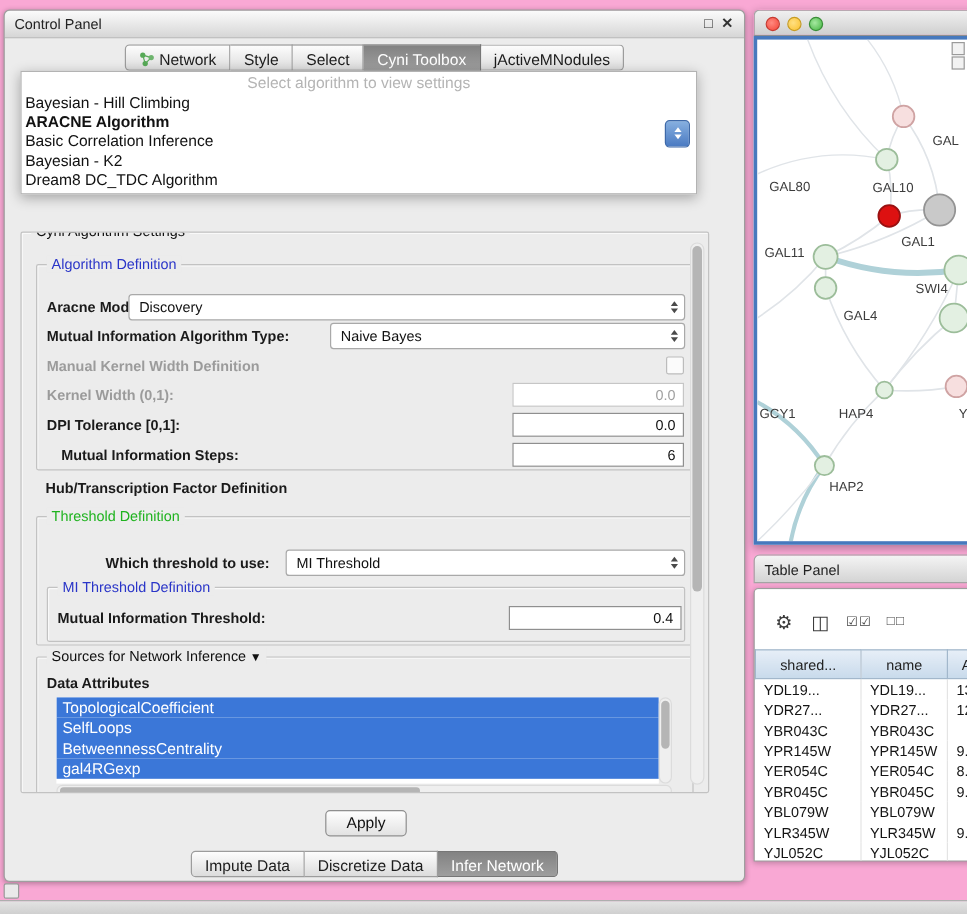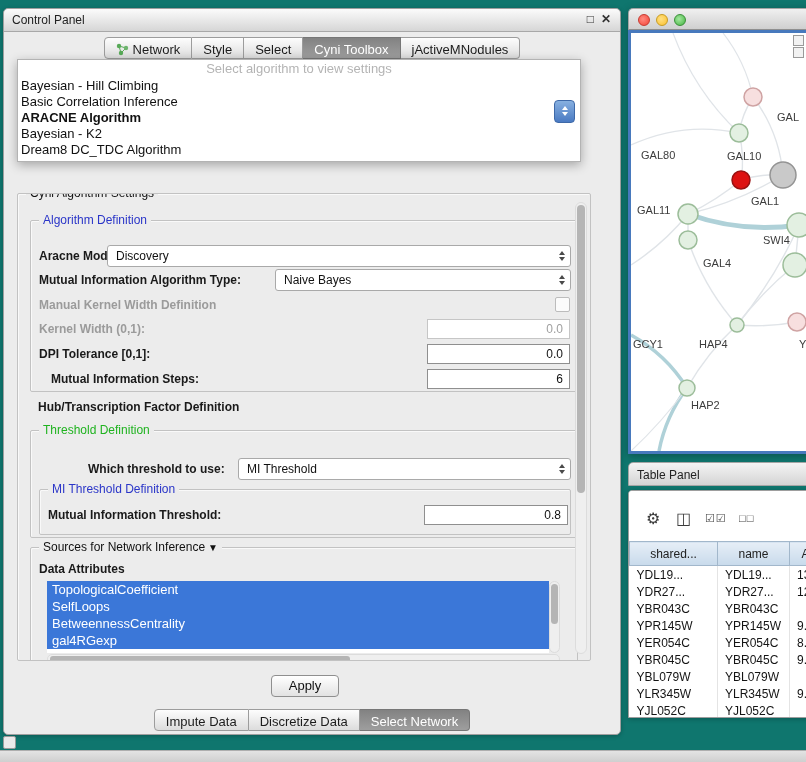--- a/index.html
+++ b/index.html
@@ -1,17 +1,17 @@
 <!DOCTYPE html>
 <html><head>
 <meta charset="utf-8">
 <style>
   html,body{margin:0;padding:0;}
   body{font-family:"Liberation Sans", sans-serif; background:#e7e7e7;}
-  .screen{position:relative;width:806px;height:762px;background:#0f766e;overflow:hidden;}
+  .screen{position:relative;width:806px;height:762px;background:#f9a8d4;overflow:hidden;}
 
   
   .control-panel{position:absolute;left:3px;top:8px;width:618px;height:727px;background:#ececec;
     border:1px solid #9f9f9f;border-radius:5px;box-shadow:0 1px 4px rgba(0,0,0,.25);box-sizing:border-box;}
   .cp-titlebar{position:absolute;left:0;top:0;right:0;height:22px;border-radius:5px 5px 0 0;
     background:linear-gradient(#fbfbfb,#d6d6d6);border-bottom:1px solid #a8a8a8;}
   .cp-title{position:absolute;left:8px;top:4px;font-size:12px;color:#222;}
   .cp-btn{position:absolute;top:3px;font-size:12px;color:#333;cursor:default;}
   .cp-btn.float{right:26px;}
   .cp-btn.close{right:9px;font-weight:bold;}
@@ -150,22 +150,22 @@
         </div>
       <div class="seg">
           <span>jActiveMNodules</span>
         </div>
     </div>
 
     <div class="algo-popup">
       <div class="algo-placeholder">Select algorithm to view settings</div>
       <div id="algo-items">
           <div class="algo-item">Bayesian - Hill Climbing</div>
+          <div class="algo-item selected">ARACNE Algorithm</div>
           <div class="algo-item">Basic Correlation Inference</div>
-          <div class="algo-item selected">ARACNE Algorithm</div>
           <div class="algo-item">Bayesian - K2</div>
           <div class="algo-item">Dream8 DC_TDC Algorithm</div>
         </div>
     </div>
     <div class="combo-open-btn">
       <span class="spin white">
           <span class="up"></span>
           <span class="down"></span>
         </span>
     </div>
@@ -220,21 +220,21 @@
           <span>MI Threshold</span>
           <span class="spin">
               <span class="up"></span>
               <span class="down"></span>
             </span>
         </div>
 
         <div class="group" style="left:8px;top:58px;width:532px;height:46px;">
           <span class="gtitle blue">MI Threshold Definition</span>
           <span class="lbl" style="left:8px;top:18px;">Mutual Information Threshold:</span>
-          <div class="tfield" style="left:384px;top:15px;width:144px;">0.8</div>
+          <div class="tfield" style="left:384px;top:15px;width:144px;">0.4</div>
         </div>
       </div>
 
       <div class="group" style="left:12px;top:353px;width:548px;height:120px;">
         <span class="gtitle"><span>Sources for Network Inference</span><span class="collapse">▼</span></span>
         <span class="lbl" style="left:8px;top:14px;">Data Attributes</span>
         <div class="attr-list" id="attr-list" style="left:16px;top:33px;width:502px;height:72px;">
             <div class="attr-item">TopologicalCoefficient</div>
             <div class="attr-item">SelfLoops</div>
             <div class="attr-item">BetweennessCentrality</div>
@@ -256,21 +256,21 @@
     <div class="apply-btn">Apply</div>
 
     <div class="segbar bottom-tabs">
       <div class="seg">
           <span>Impute Data</span>
         </div>
       <div class="seg">
           <span>Discretize Data</span>
         </div>
       <div class="seg active">
-          <span>Select Network</span>
+          <span>Infer Network</span>
         </div>
     </div>
   </div>
 
   <div class="net-window">
     <div class="mac-titlebar">
       <span class="light red"></span>
       <span class="light yellow"></span>
       <span class="light green"></span>
     </div>

